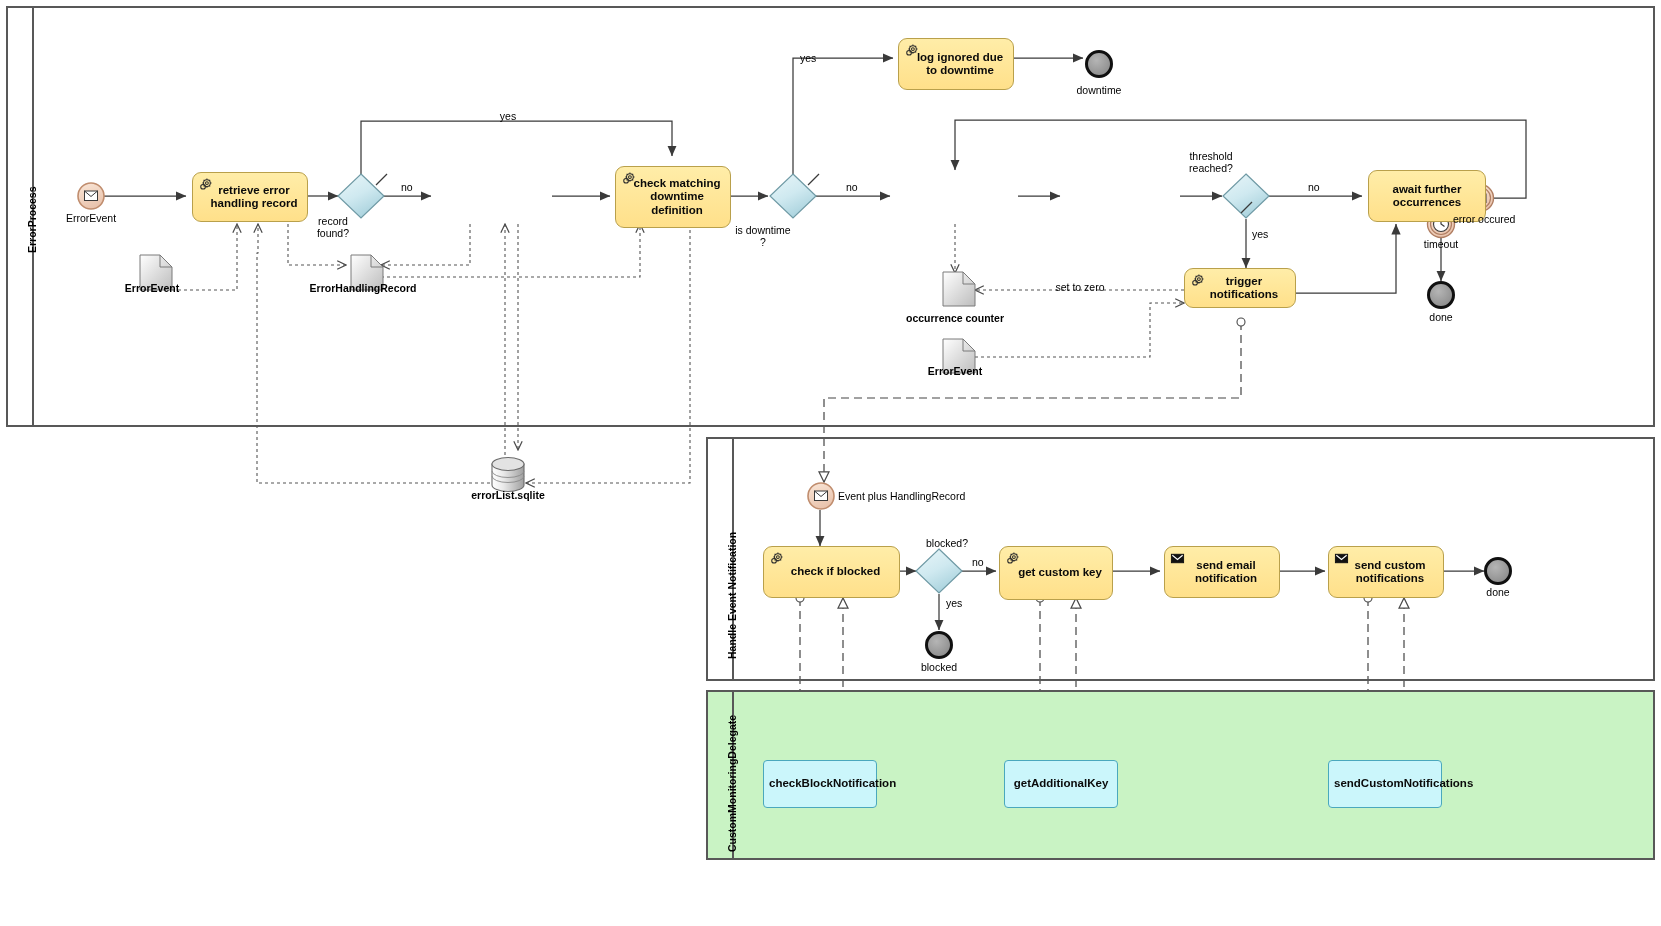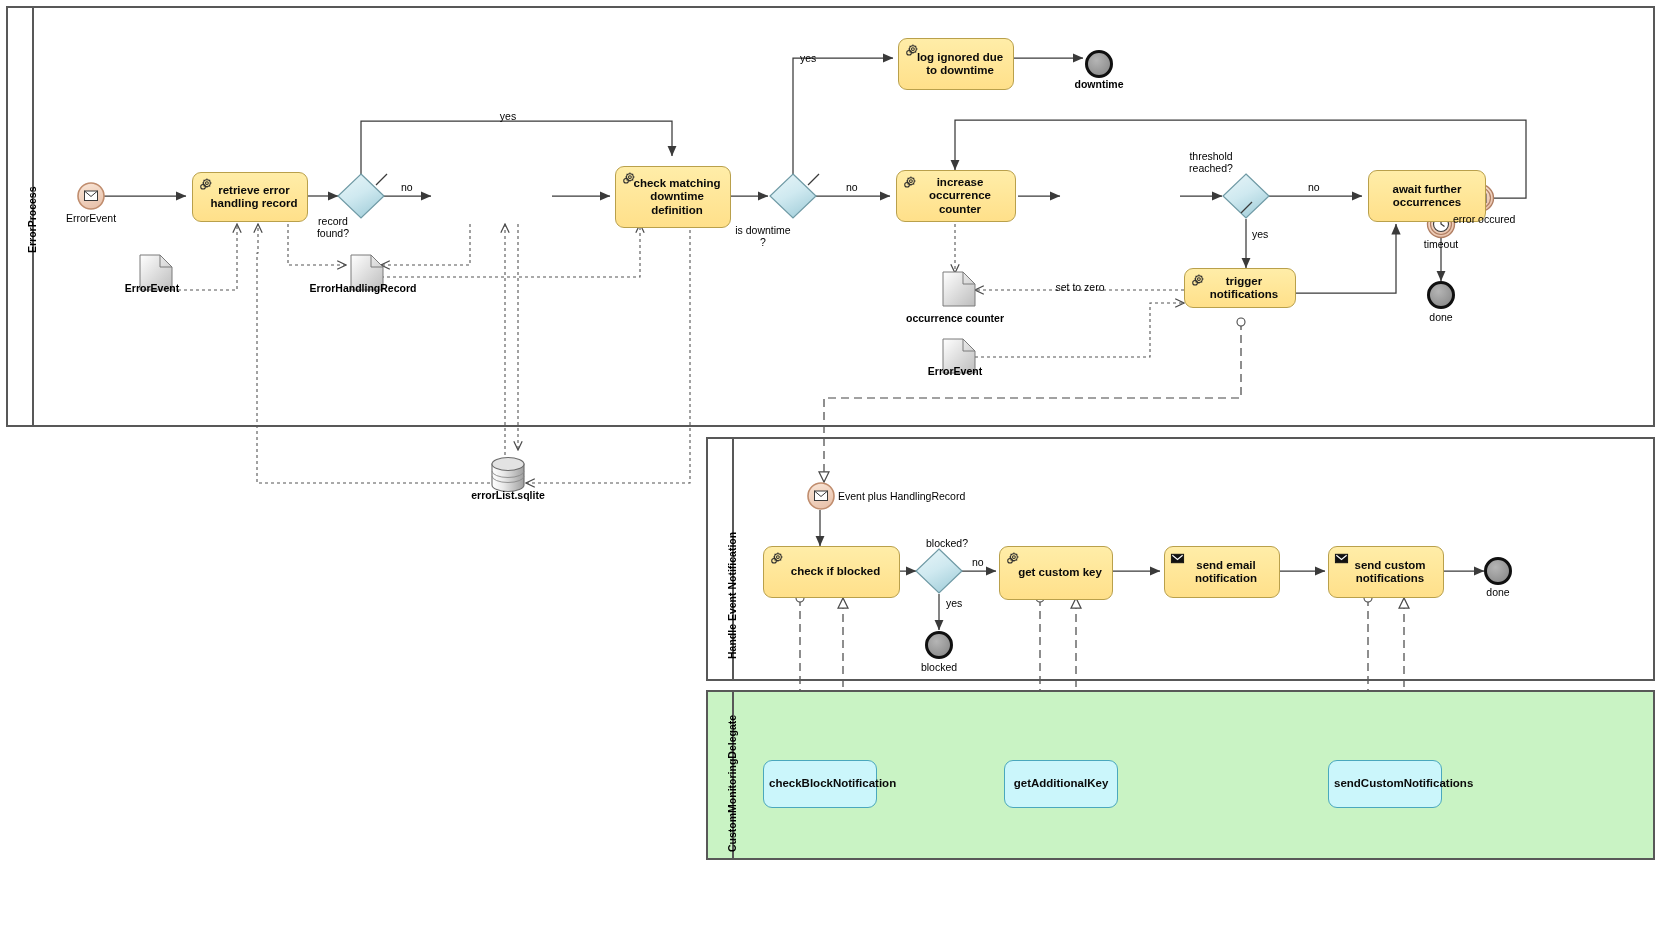--- a/index.html
+++ b/index.html
@@ -73,21 +73,21 @@
   .task-icon{
     position:absolute;
     left:5px; top:4px;
     width:15px; height:15px;
   }
 
   
   .task.cyan{
     border:1px solid #4aa8bd;
     background:#cbf6fb;
-    border-radius:9px;
+    border-radius:4px;
   }
   .task.cyan .tlabel{ padding:0 5px; font-size:11.5px; }
 
   
   .lbl{
     position:absolute;
     font-size:10.5px;
     color:#000;
     white-space:nowrap;
     line-height:12px;
@@ -365,33 +365,20 @@
           <circle cx="9.5" cy="6.5" r="3.6"></circle>
             <circle cx="9.5" cy="6.5" r="1.5"></circle>
           <path d="M9.5,1.6 L9.5,2.9 M9.5,10.1 L9.5,11.4 M4.6,6.5 L5.9,6.5 M13.1,6.5 L14.4,6.5 M6,3 L6.9,3.9 M12.1,9.1 L13,10 M13,3 L12.1,3.9 M6.9,9.1 L6,10"></path>
           <circle cx="5.4" cy="10.4" r="2.5"></circle>
         </g>
       </svg>
     </span>
     <span class="tlabel">log ignored due to downtime</span>
   </div>
 
-  <div class="task" style="left:896px; top:170px; width:120px; height:52px;">
-    <span class="task-icon">
-      <svg viewBox="0 0 16 16" width="15" height="15">
-        <g fill="none" stroke="#2b2b2b" stroke-width="1.1">
-          <circle cx="9.5" cy="6.5" r="3.6"></circle>
-            <circle cx="9.5" cy="6.5" r="1.5"></circle>
-          <path d="M9.5,1.6 L9.5,2.9 M9.5,10.1 L9.5,11.4 M4.6,6.5 L5.9,6.5 M13.1,6.5 L14.4,6.5 M6,3 L6.9,3.9 M12.1,9.1 L13,10 M13,3 L12.1,3.9 M6.9,9.1 L6,10"></path>
-          <circle cx="5.4" cy="10.4" r="2.5"></circle>
-        </g>
-      </svg>
-    </span>
-    <span class="tlabel">increase occurrence counter</span>
-  </div>
 
 
   <div class="task noicon" style="left:1368px; top:170px; width:118px; height:52px;">
     <span class="tlabel">await further occurrences</span>
   </div>
 
   <div class="task" style="left:1184px; top:268px; width:112px; height:40px;">
     <span class="task-icon">
       <svg viewBox="0 0 16 16" width="15" height="15">
         <g fill="none" stroke="#2b2b2b" stroke-width="1.1">
@@ -460,21 +447,21 @@
   <div class="task cyan" style="left:1004px; top:760px; width:114px; height:48px;">
     <span class="tlabel">getAdditionalKey</span>
   </div>
 
   <div class="task cyan" style="left:1328px; top:760px; width:114px; height:48px;">
     <span class="tlabel">sendCustomNotifications</span>
   </div>
 
   <div class="lbl ctr" style="left:91px; top:212px;">ErrorEvent</div>
   <div class="lbl" style="left:838px; top:490px;">Event plus HandlingRecord</div>
-  <div class="lbl ctr" style="left:1099px; top:78px;font-weight:bold;">downtime</div>
+  <div class="lbl ctr" style="left:1099px; top:84px;">downtime</div>
   <div class="lbl ctr" style="left:1441px; top:311px;">done</div>
   <div class="lbl ctr" style="left:939px; top:661px;">blocked</div>
   <div class="lbl ctr" style="left:1498px; top:586px;">done</div>
 
   <div class="lbl" style="left:1453px; top:213px;">error occured</div>
   <div class="lbl ctr" style="left:1441px; top:238px;">timeout</div>
 
   <div class="lbl ctr multi" style="left:363px; top:215px; width:60px; margin-left:-30px;">record found?</div>
   <div class="lbl ctr multi" style="left:793px; top:224px; width:60px; margin-left:-30px;">is downtime ?</div>
   <div class="lbl ctr multi" style="left:1246px; top:150px; width:70px; margin-left:-35px;">threshold reached?</div>

